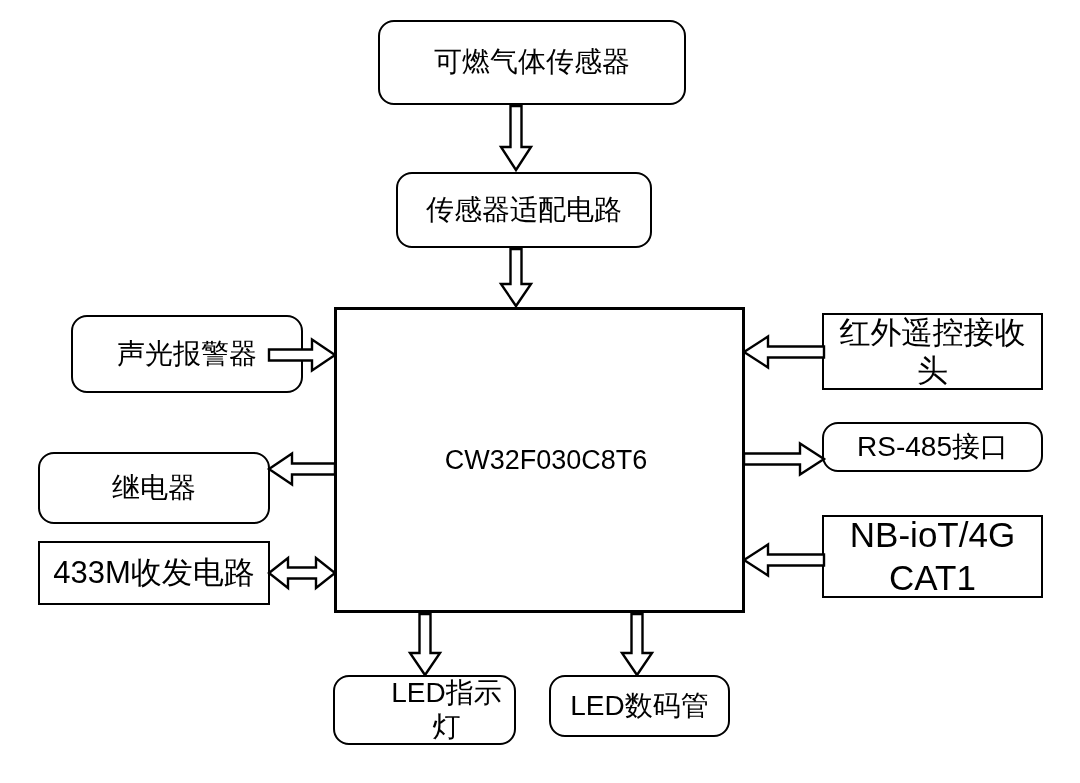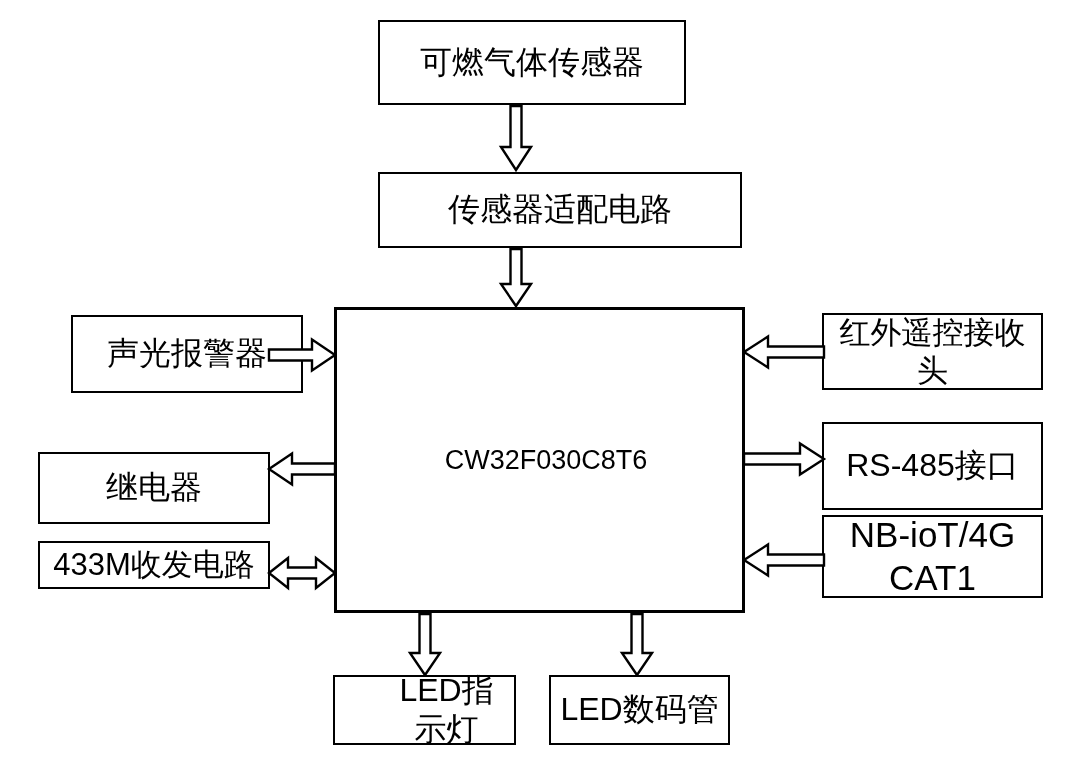--- a/index.html
+++ b/index.html
@@ -25,21 +25,21 @@
     justify-content: center;
     text-align: center;
     color: #000000;
     line-height: 1.22;
   }
   .box .label {
     display: block;
     padding: 0 6px;
     white-space: pre-line;
   }
-  .f28 { font-size: 32px; }
+  .f28 { font-size: 28px; border-radius: 16px; }
   .f27 { font-size: 31px; }
   .f26 { font-size: 35px; }
   .mcu-box {
     border-width: 3px;
     font-size: 27px;
   }
   .arrow {
     position: absolute;
   }
   .arrow svg {
@@ -61,21 +61,21 @@
   <div class="box f28" style="left:378px; top:20px; width:308px; height:85px;">
     <span class="label">可燃气体传感器</span>
   </div>
 
   <div class="arrow" style="left:500px; top:105px; width:32px; height:67px;">
     <svg viewBox="0 0 32 67" width="32" height="67">
       <path d="M10.5 1 L21.5 1 L21.5 42 L31 42 L16 65 L1 42 L10.5 42 Z"></path>
     </svg>
   </div>
 
-  <div class="box f28" style="left:378px; top:172px; width:364px; height:76px;">
+  <div class="box f28" style="left:396px; top:172px; width:256px; height:76px;">
     <span class="label">传感器适配电路</span>
   </div>
 
   <div class="arrow" style="left:500px; top:248px; width:32px; height:60px;">
     <svg viewBox="0 0 32 60" width="32" height="60">
       <path d="M10.5 1 L21.5 1 L21.5 36 L31 36 L16 58 L1 36 L10.5 36 Z"></path>
     </svg>
   </div>
 
   <div class="box mcu-box" style="left:334px; top:307px; width:411px; height:306px;padding-left:13px;">
@@ -95,41 +95,41 @@
   <div class="box f28" style="left:38px; top:452px; width:232px; height:72px;">
     <span class="label">继电器</span>
   </div>
 
   <div class="arrow" style="left:268px; top:452px; width:68px; height:34px;">
     <svg viewBox="0 0 68 34" width="68" height="34">
       <path d="M67 11.5 L24 11.5 L24 1.5 L1 17 L24 32.5 L24 22.5 L67 22.5 Z"></path>
     </svg>
   </div>
 
-  <div class="box f27" style="left:38px; top:541px; width:232px; height:48px;text-align:center;">
+  <div class="box f27" style="left:38px; top:541px; width:232px; height:64px;text-align:center;">
     <span class="label">433M收发电路</span>
   </div>
 
   <div class="arrow" style="left:268px; top:556px; width:68px; height:34px;">
     <svg viewBox="0 0 68 34" width="68" height="34">
       <path d="M1 17 L20 2 L20 11.5 L48 11.5 L48 2 L67 17 L48 32 L48 22.5 L20 22.5 L20 32 Z"></path>
     </svg>
   </div>
 
   <div class="box f27" style="left:822px; top:313px; width:221px; height:77px;">
     <span class="label">红外遥控接收头</span>
   </div>
 
   <div class="arrow" style="left:743px; top:335px; width:82px; height:34px;">
     <svg viewBox="0 0 82 34" width="82" height="34">
       <path d="M81 11.5 L25 11.5 L25 1.5 L1 17 L25 32.5 L25 22.5 L81 22.5 Z"></path>
     </svg>
   </div>
 
-  <div class="box f28" style="left:822px; top:422px; width:221px; height:88px;">
+  <div class="box f28" style="left:822px; top:422px; width:221px; height:50px;">
     <span class="label">RS-485接口</span>
   </div>
 
   <div class="arrow" style="left:743px; top:442px; width:82px; height:34px;">
     <svg viewBox="0 0 82 34" width="82" height="34">
       <path d="M1 11.5 L57 11.5 L57 1.5 L81 17 L57 32.5 L57 22.5 L1 22.5 Z"></path>
     </svg>
   </div>
 
   <div class="box f26" style="left:822px; top:515px; width:221px; height:83px;">
@@ -152,17 +152,17 @@
   <div class="arrow" style="left:621px; top:613px; width:32px; height:64px;">
     <svg viewBox="0 0 32 64" width="32" height="64">
       <path d="M10.5 1 L21.5 1 L21.5 40 L31 40 L16 62 L1 40 L10.5 40 Z"></path>
     </svg>
   </div>
 
   <div class="box f28" style="left:333px; top:675px; width:183px; height:70px;padding-left:44px;">
     <span class="label">LED指示灯</span>
   </div>
 
-  <div class="box f28" style="left:549px; top:675px; width:181px; height:70px;">
+  <div class="box f28" style="left:549px; top:675px; width:181px; height:62px;">
     <span class="label">LED数码管</span>
   </div>
 
 </div>
 
 </body></html>

